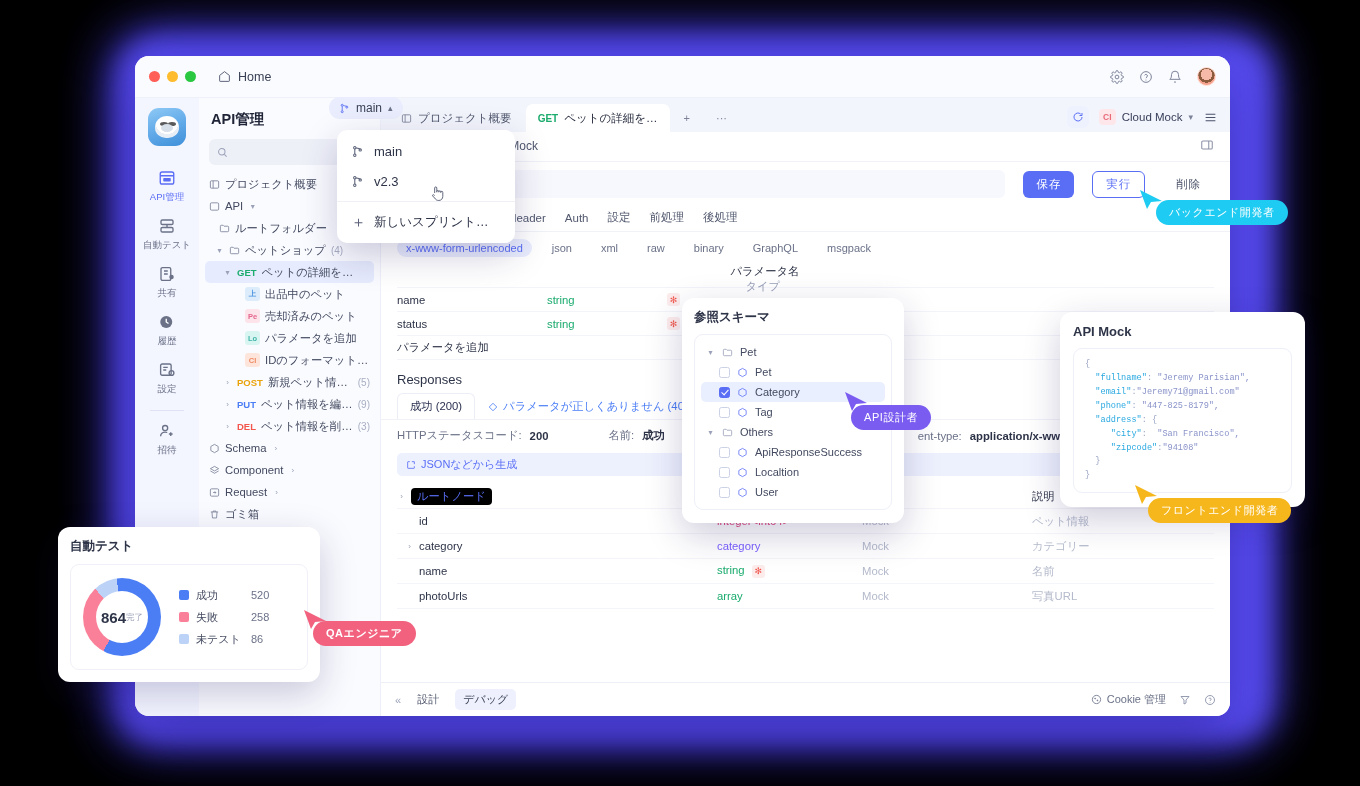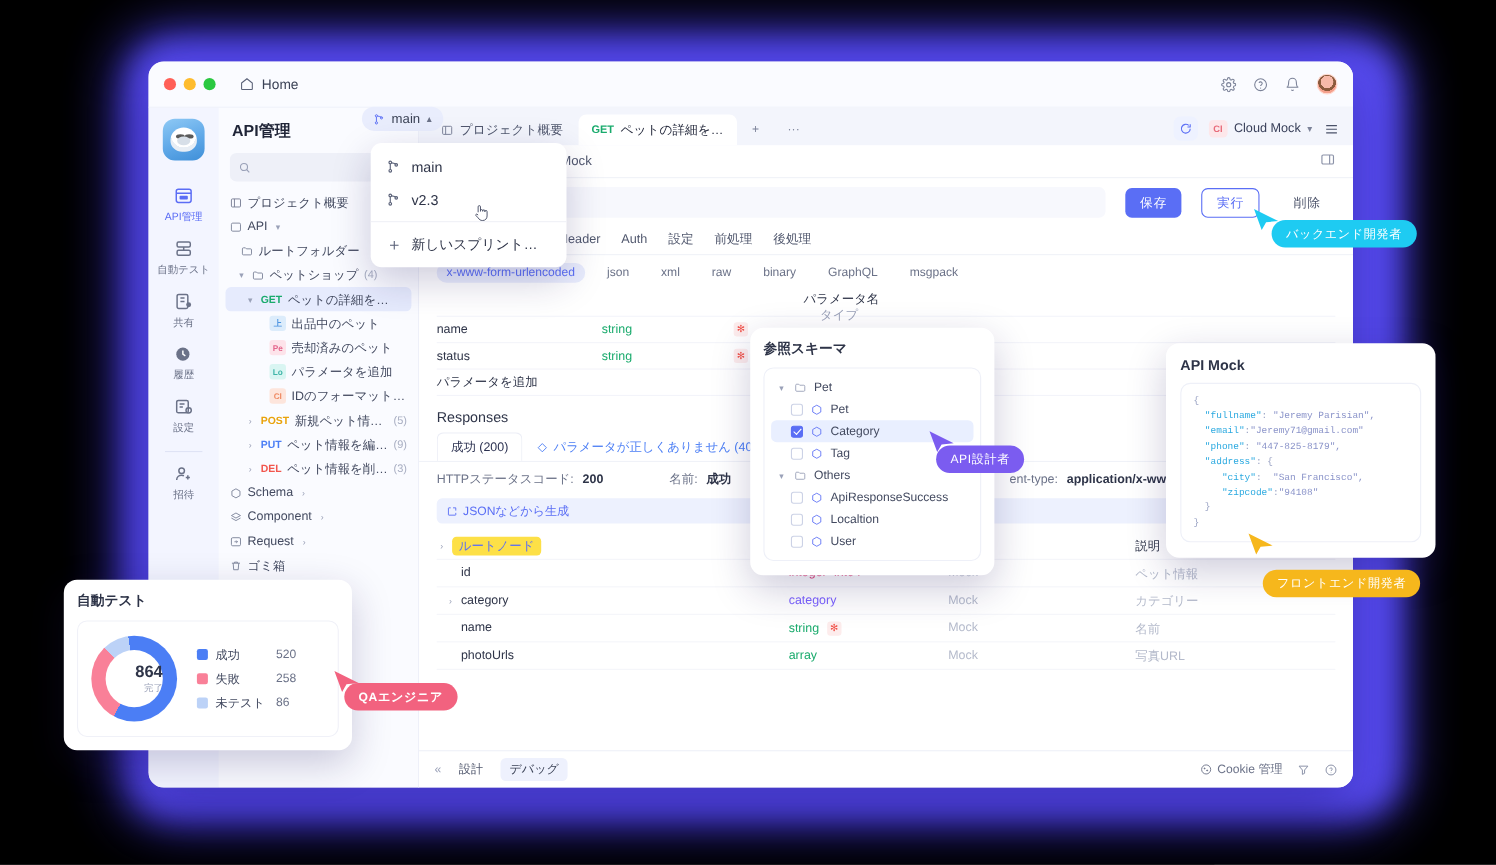--- a/index.html
+++ b/index.html
@@ -159,21 +159,21 @@
   .meta-row b { color: #2e3448; font-weight: 700; }
   .genbtn { margin: 2px 16px 8px; display: inline-flex; align-items: center; gap: 5px; background: #edf1fe; color: #5a6ef5; font-size: 11px; padding: 4px 9px; border-radius: 5px; cursor: pointer; }
 
   .rtable { padding: 0 16px; font-size: 11.3px; }
   .rtr { display: flex; align-items: center; height: 25px; border-bottom: 1px solid #f4f5fa; }
   .rc-name { width: 320px; display: flex; align-items: center; gap: 5px; color: #2e3448; }
   .rc-type { width: 145px; }
   .rc-mock { width: 170px; color: #b4bacb; }
   .rc-desc { color: #b4bacb; }
   .rtr.head .rc-name { color: #5a6ef5; }
-  .rootnode { background:#fde047; color:#5a6ef5; padding: 1px 6px; border-radius:4px; }
+  .rootnode { background:#000000; color:#5a6ef5; padding: 1px 6px; border-radius:4px; }
   .t-purple { color:#7b61ff; } .t-pink { color:#e0467c; } .t-green { color:#1aab6d; } .t-head { color:#5a6ef5; }
   .rtr.head .rc-desc { color: #2e3448; }
 
   .footer { margin-top: auto; height: 34px; border-top: 1px solid #eef0f8; display: flex; align-items: center; padding: 0 14px; gap: 8px; font-size: 11px; color: #51586e; }
   .fchip { padding: 3px 8px; border-radius: 5px; cursor: pointer; }
   .fchip.active { background: #eef1fd; color:#3b4256; }
   .f-right { margin-left: auto; display: flex; align-items: center; gap: 13px; color:#6b7288; }
 
   
   .float {
@@ -208,37 +208,37 @@
     color: #6c7a99; white-space: pre;
   }
   .k { color: #2aa9e0; } .s { color: #8a93c9; } .p { color: #9aa3c4; }
 
   
   .test-card { left: 58px; top: 527px; width: 262px; padding: 11px 12px 12px; }
   .tc-title { font-size: 12.5px; color: #2e3448; font-weight: 600; margin-bottom: 9px; }
   .tc-inner { border: 1px solid #f0f1f8; border-radius: 9px; padding: 13px 12px; display: flex; align-items: center; gap: 18px; }
   .donut { position: relative; width: 78px; height: 78px; flex: none; }
   .donut-c { position: absolute; inset: 0; border-radius: 50%; }
-  .donut-hole { position: absolute; inset: 13px; background: #fff; border-radius: 50%; display: flex; flex-direction: column; align-items: flex-end; justify-content: center; }
+  .donut-hole { position: absolute; inset: 13px; background: #fff; border-radius: 50%; display: flex; flex-direction: row; align-items: center; justify-content: center; }
   .dn { font-size: 15px; color: #2e3448; font-weight: 600; }
   .dl { font-size: 8.5px; color: #9aa1b8; margin-top: 1px; }
   .legend { display: flex; flex-direction: column; gap: 7px; font-size: 11px; }
   .lg { display: flex; align-items: center; gap: 7px; }
   .sw { width: 10px; height: 10px; border-radius: 2px; flex: none; }
   .lg-lbl { color: #434a60; width: 48px; }
   .lg-val { color: #6b7288; }
 
   
   .role {
     position: absolute; border-radius: 14px; padding: 5px 13px; font-size: 11px;
     color: #fff; letter-spacing: .05em; white-space: nowrap;
   }
   .role-be { left: 1156px; top: 200px; background: #1ecbf2; }
   .role-api { left: 851px; top: 405px; background: #7b5cf0; }
-  .role-fe { left: 1148px; top: 498px; background: #f6b71c; margin-top: 20px; }
+  .role-fe { left: 1148px; top: 498px; background: #f6b71c; }
   .role-qa { left: 313px; top: 621px; background: #f2627f; font-weight: bold; }
 
   svg { flex: none; }
 </style>
 </head>
 <body>
 
 <div id="stage">
   <div class="glow"></div>
   <div class="glow2"></div>

